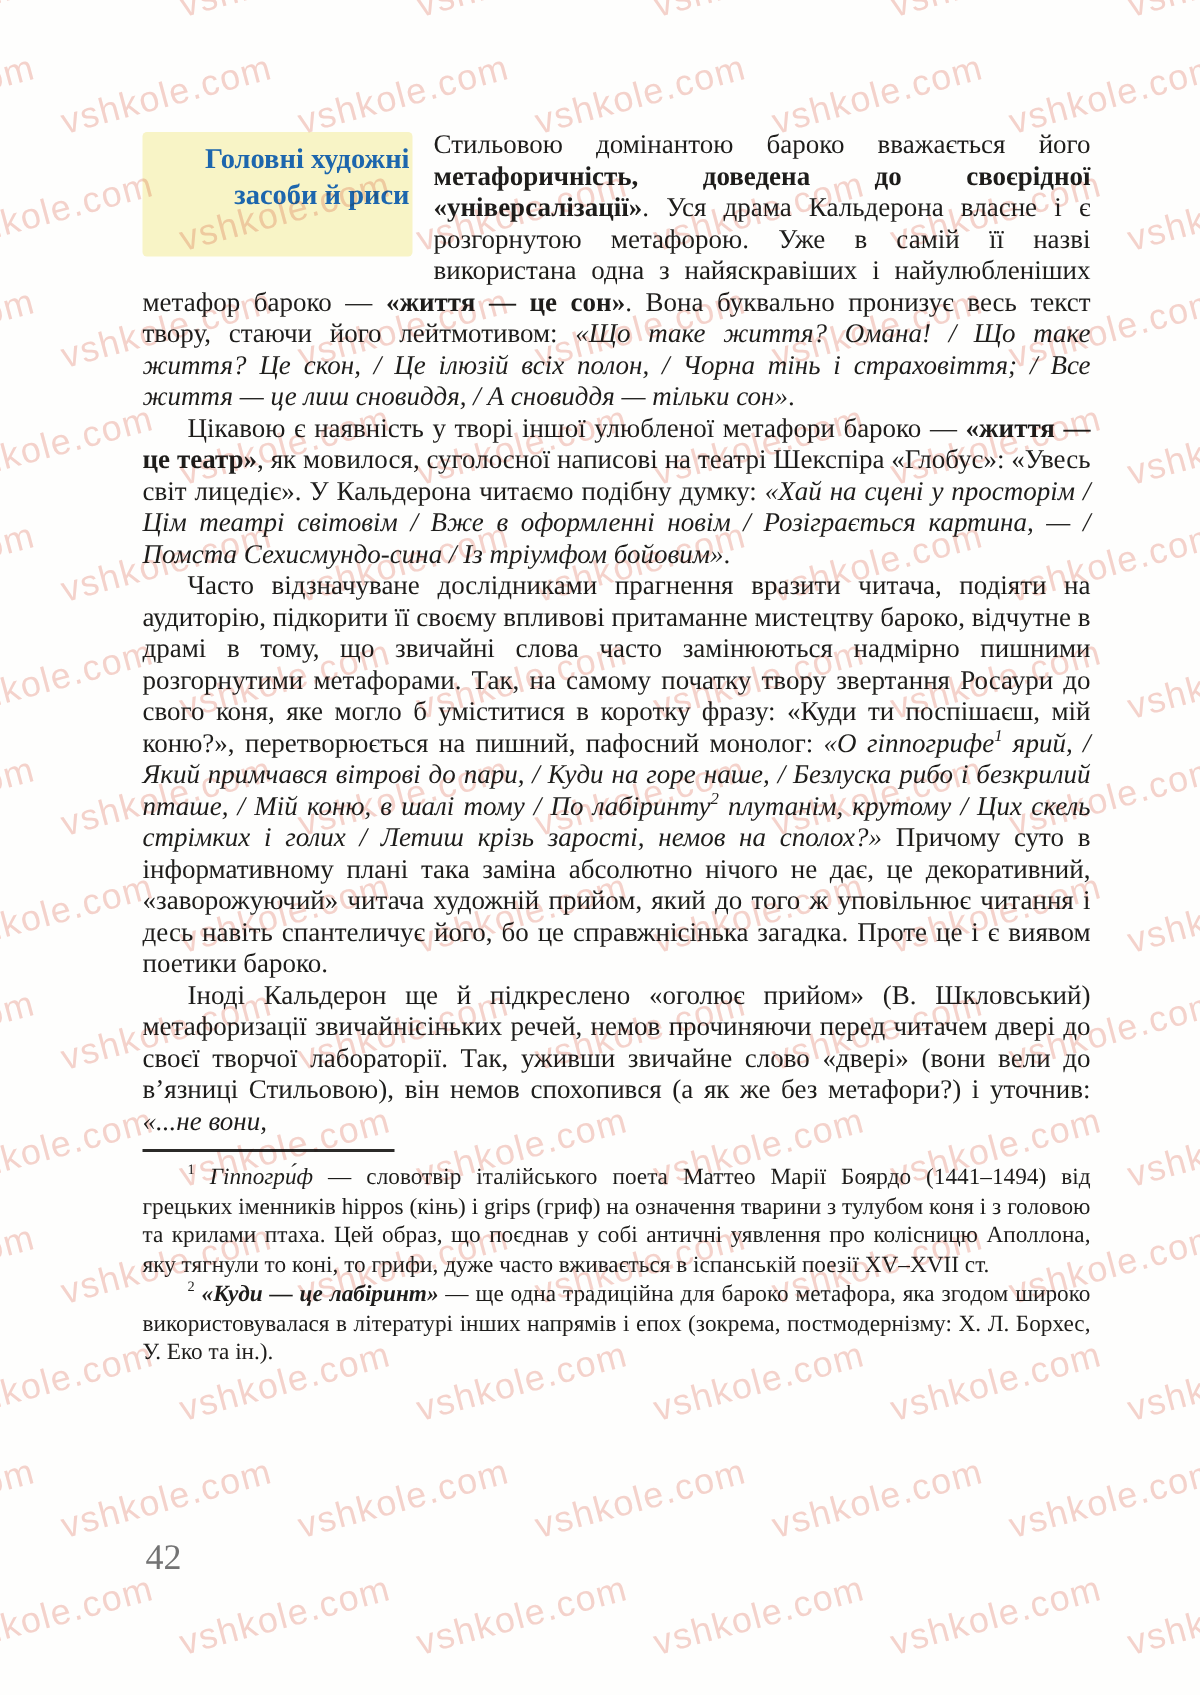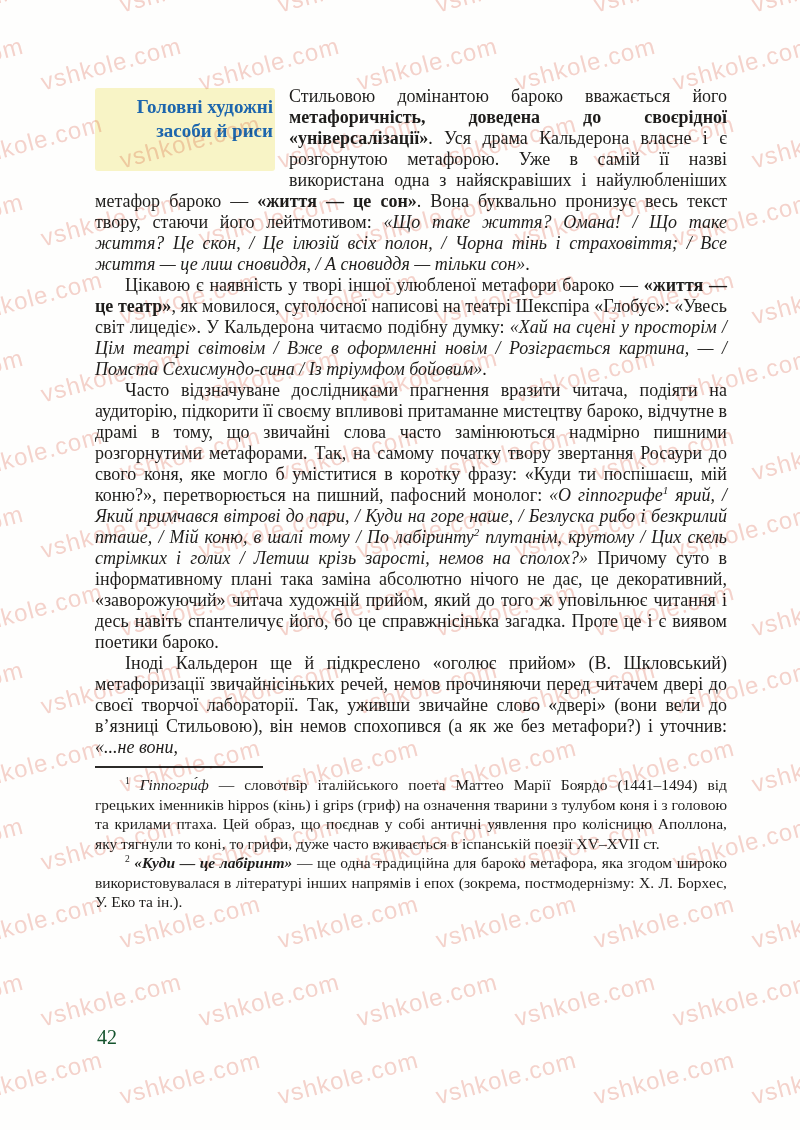--- a/index.html
+++ b/index.html
@@ -60,21 +60,21 @@
     margin:8px 0 7px 0;
   }
   .footnote{
     margin:0;text-indent:30px;
     font-size:15.5px;line-height:19.5px;
     text-align:justify;
   }
 
   .page-number{
     position:absolute;left:97px;top:1026px;z-index:2;
-    font-size:20px;color:#14532d;
+    font-size:24px;color:#737373;
   }
 
   .footer-url-wrap{
     position:absolute;left:0;right:0;top:1132px;z-index:2;
     text-align:center;
   }
   .footer-url{
     font-family:"Liberation Serif","DejaVu Serif",serif;
     font-style:italic;
     font-size:24px;letter-spacing:1px;

